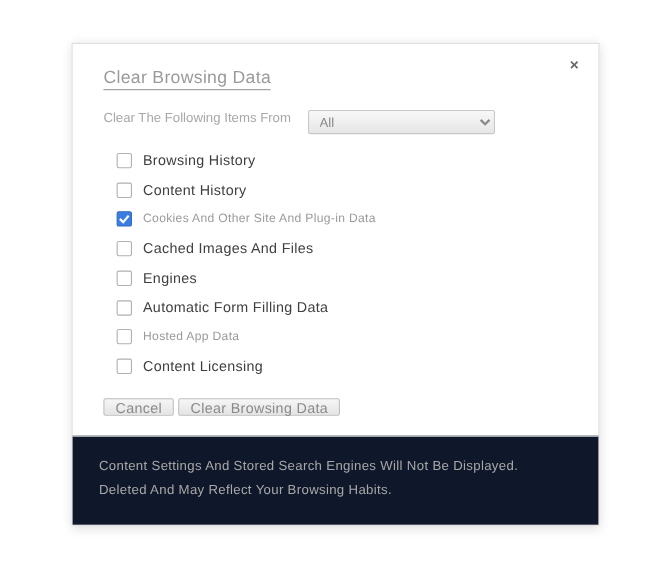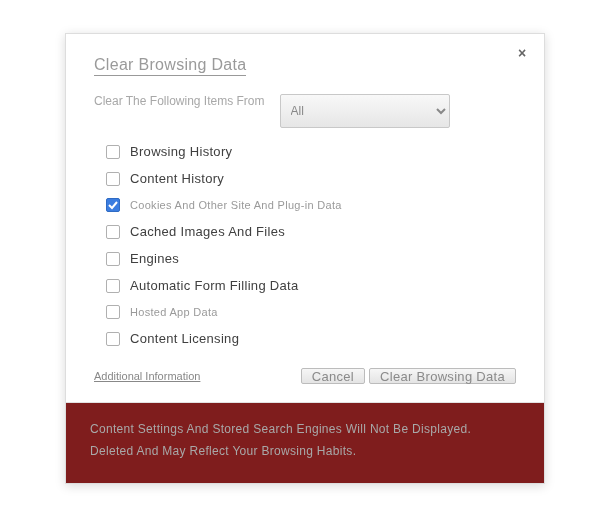--- a/index.html
+++ b/index.html
@@ -50,21 +50,21 @@
       align-items: flex-start;
       gap: 15px;
       margin-bottom: 16px;
     }
     .time-label {
       font-size: 12px;
       color: #a8a8a8;
     }
     .time-select {
       width: 170px;
-      height: 34px;
+      height: 22px;
       background: linear-gradient(#f8f8f8, #e6e6e6);
       border: 1px solid #c8c8c8;
       border-radius: 2px;
       font-size: 12px;
       color: #888;
       padding: 0 6px;
       cursor: pointer;
     }
     .option-list {
       padding-left: 12px;
@@ -129,21 +129,21 @@
       padding: 0 10px;
       background: linear-gradient(#f6f6f6, #e4e4e4);
       border: 1px solid #bcbcbc;
       border-radius: 2px;
       font-size: 13px;
       color: #8a8a8a;
       cursor: pointer;
       letter-spacing: 0.3px;
     }
     .footer {
-      background: #7f1d1d;
+      background: #0f172a;
       border-top: 1px solid #e2e2e2;
       padding: 16px 24px 20px 24px;
     }
     .footer-text {
       font-size: 12px;
       color: #a8a8a8;
       line-height: 1.8;
       letter-spacing: 0.3px;
     }
   </style>
@@ -196,21 +196,20 @@
         <span class="chk"></span>
         <span class="opt-label small">Hosted App Data</span>
       </div>
       <div class="option-row">
         <span class="chk"></span>
         <span class="opt-label">Content Licensing</span>
       </div>
     </div>
 
     <div class="actions-row">
-      <span class="info-link">Additional Information</span>
       <div class="btn-group">
         <button class="btn">Cancel</button>
         <button class="btn">Clear Browsing Data</button>
       </div>
     </div>
   </div>
 
   <div class="footer">
     <div class="footer-text">Content Settings And Stored Search Engines Will Not Be Displayed.</div>
     <div class="footer-text">Deleted And May Reflect Your Browsing Habits.</div>

